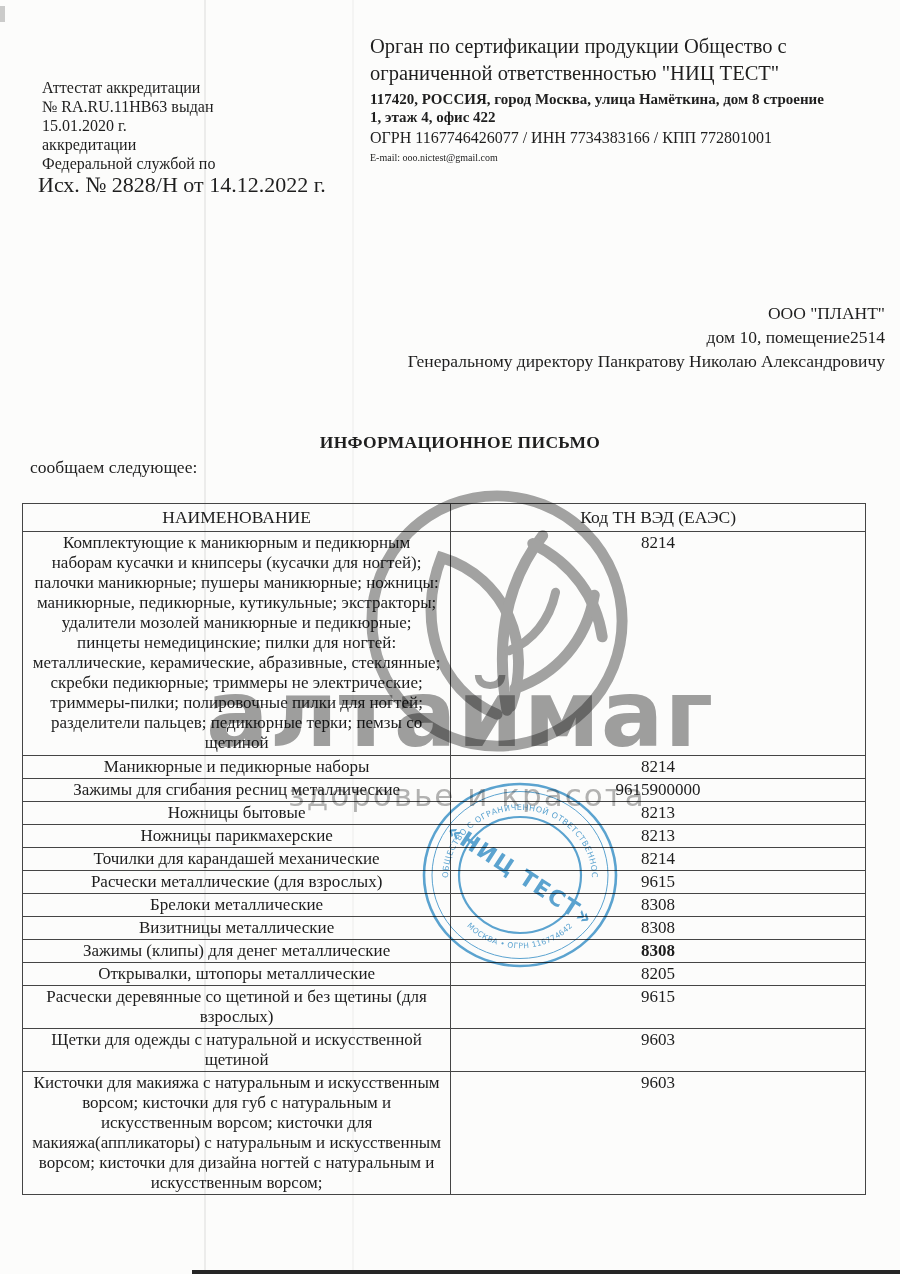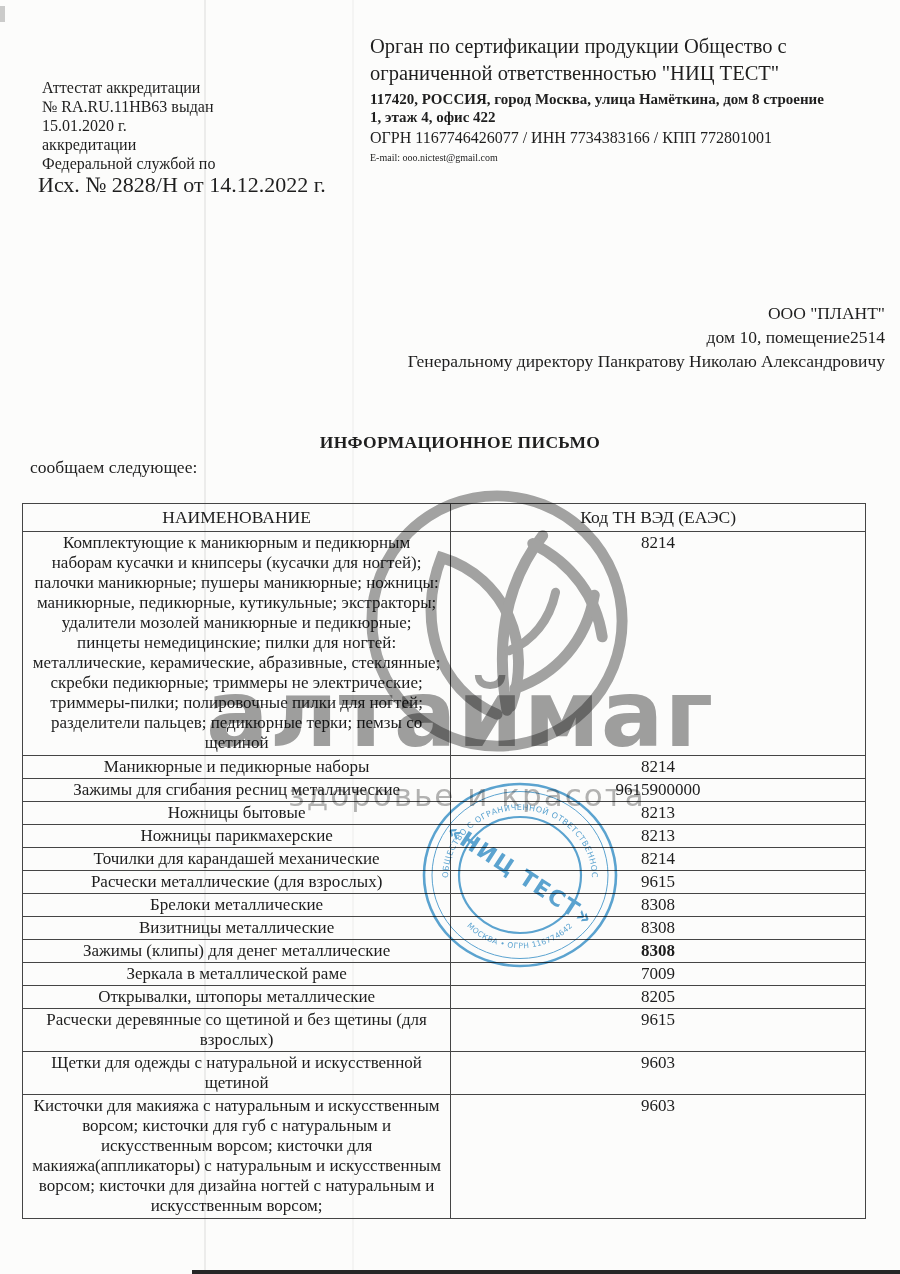--- a/index.html
+++ b/index.html
@@ -139,24 +139,20 @@
       </tr>
         <tr>
         <td>Визитницы металлические</td>
         <td>8308</td>
       </tr>
         <tr class="code-bold">
         <td>Зажимы (клипы) для денег металлические</td>
         <td>8308</td>
       </tr>
         <tr>
-        <td>Зеркала в металлической раме</td>
-        <td>7009</td>
-      </tr>
-        <tr>
         <td>Открывалки, штопоры металлические</td>
         <td>8205</td>
       </tr>
         <tr>
         <td>Расчески деревянные со щетиной и без щетины (для взрослых)</td>
         <td>9615</td>
       </tr>
         <tr>
         <td>Щетки для одежды с натуральной и искусственной щетиной</td>
         <td>9603</td>

